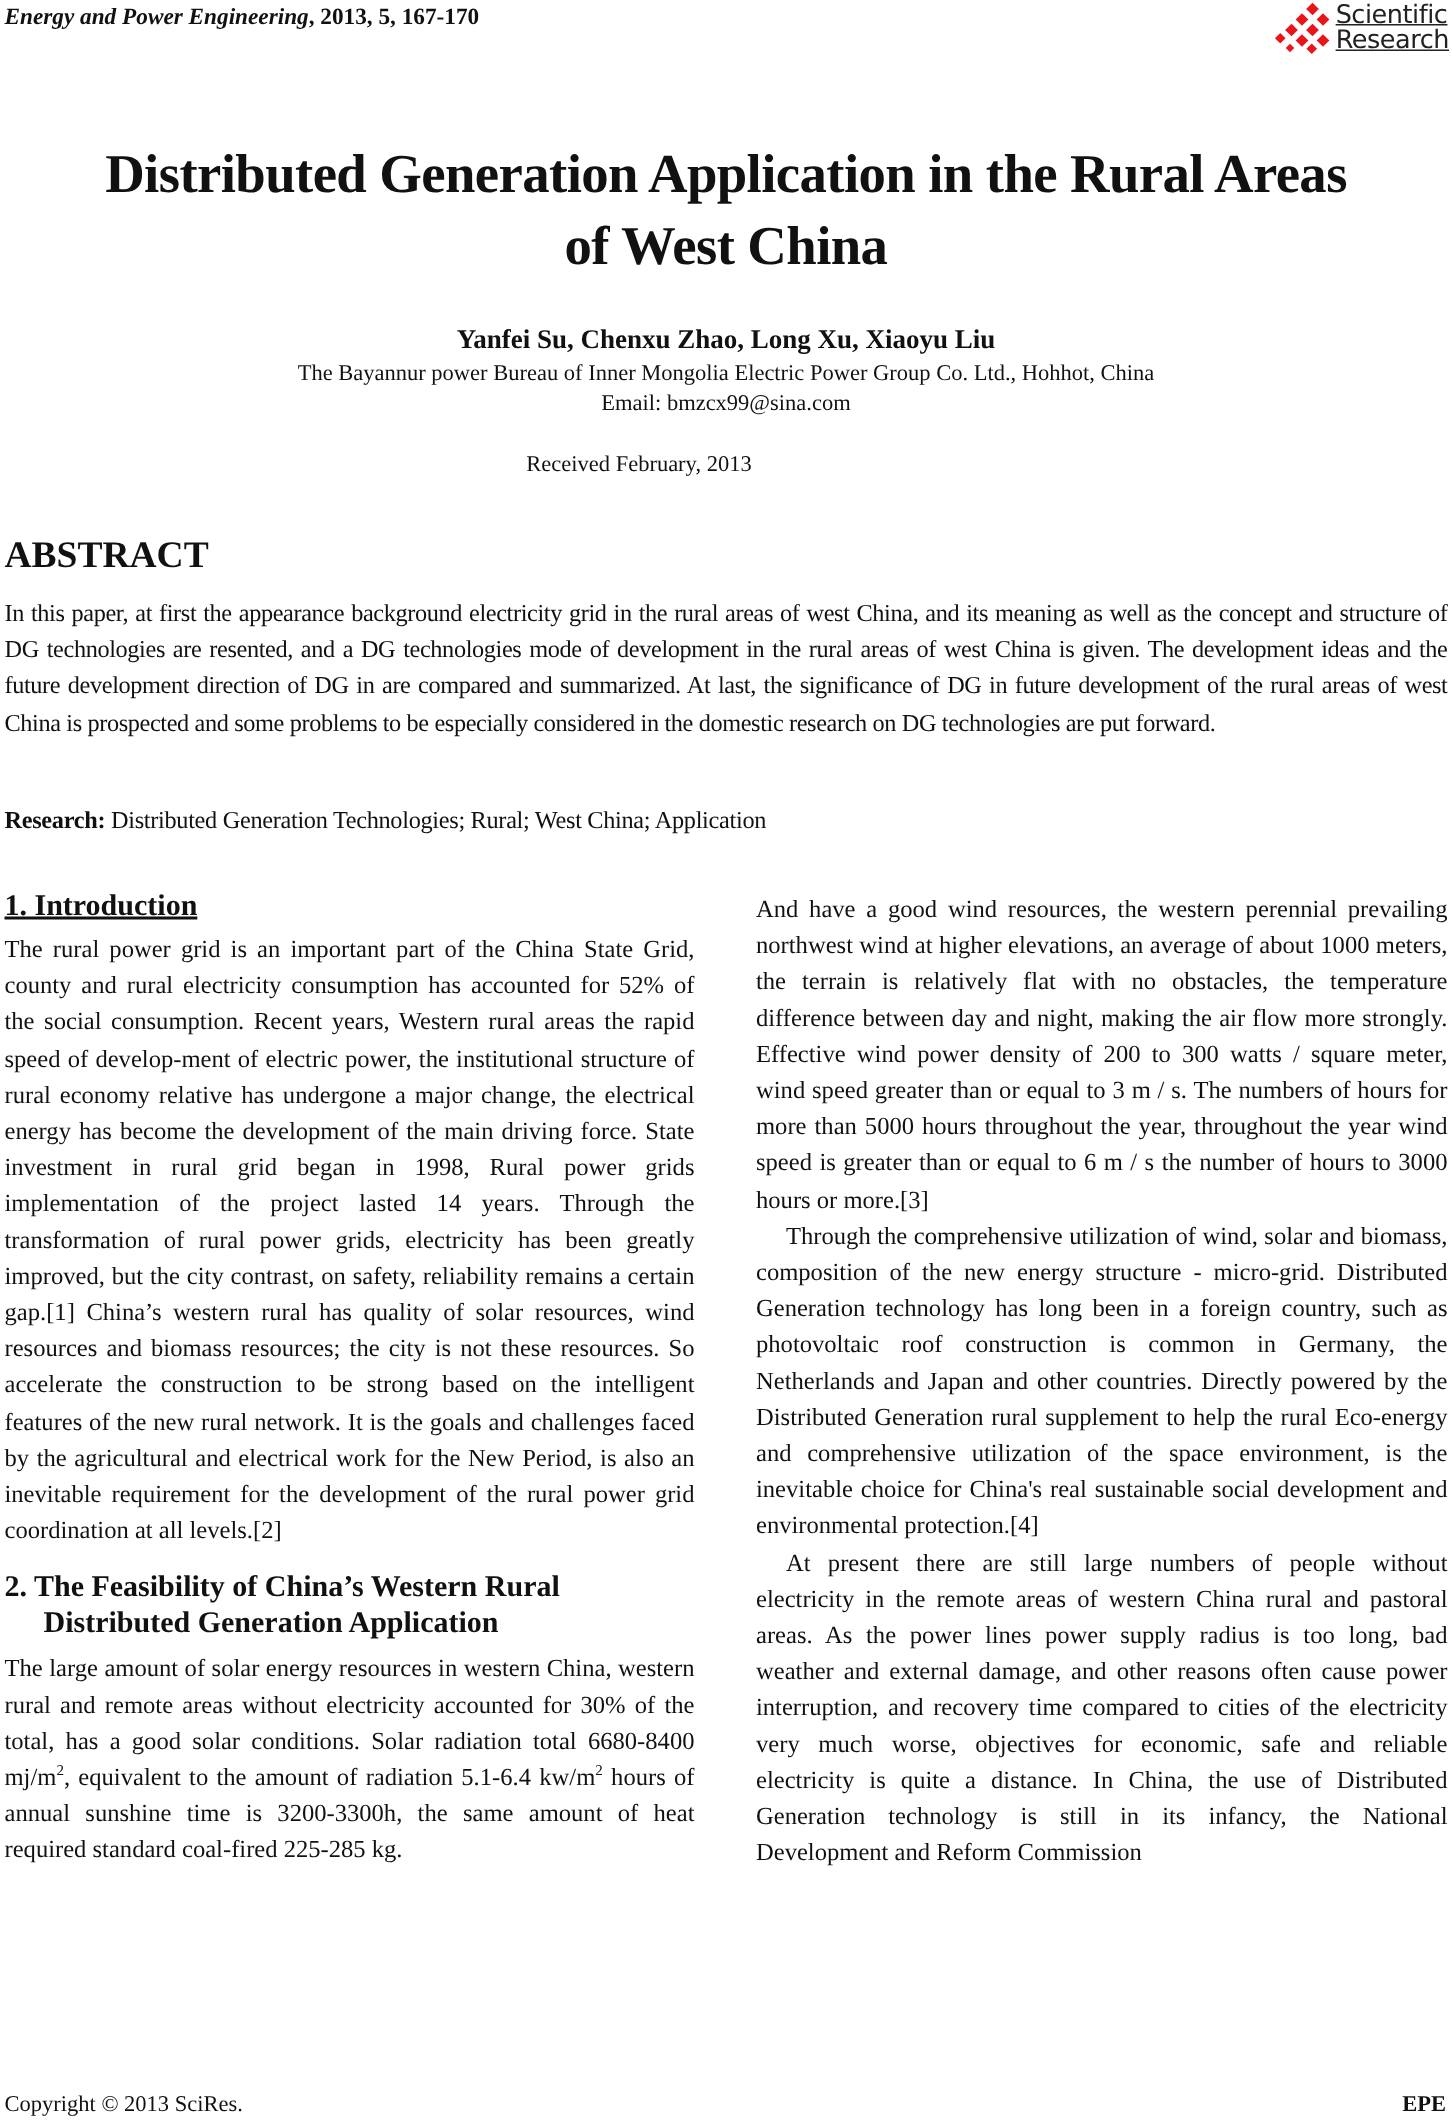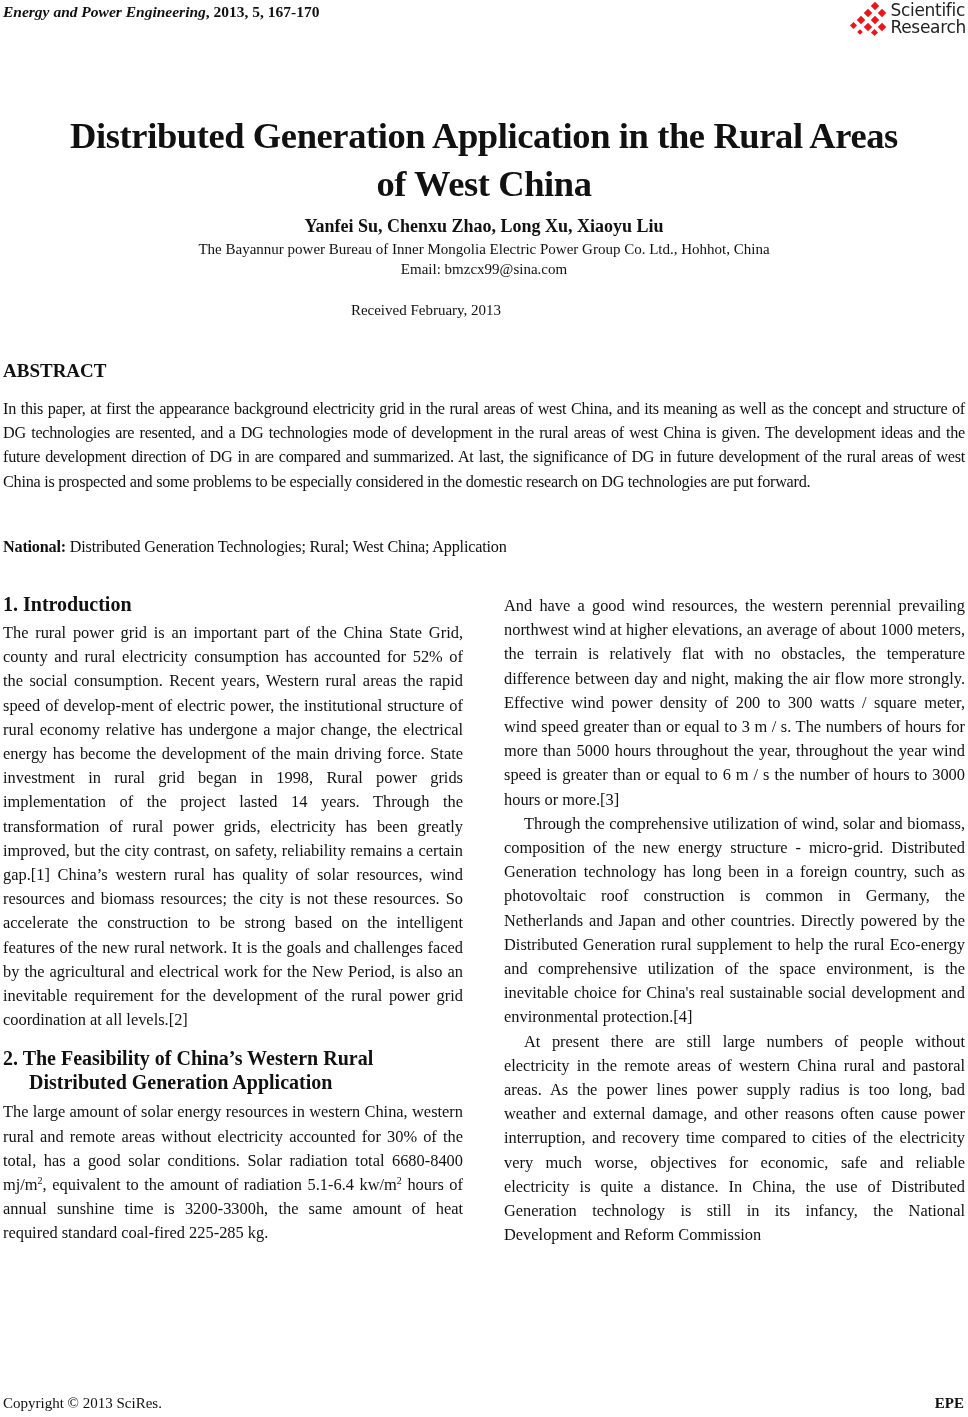--- a/index.html
+++ b/index.html
@@ -6,41 +6,41 @@
   body {
     width: 968px; height: 1417px; position: relative; overflow: hidden;
     font-family: "Liberation Serif", "DejaVu Serif", serif; color: #111;
   }
   .running-head { position: absolute; left: 3px; top: 2px; font-size: 15.5px; line-height: 19px; }
   .running-head .journal { font-style: italic; font-weight: bold; }
   .running-head .issue { font-weight: bold; }
   .logo { position: absolute; right: 2px; top: 1px; display: flex; align-items: center; }
   .logo-mark { width: 36px; height: 36px; position: relative; margin-right: 3px; }
   .logo-mark span { position: absolute; width: 6px; height: 6px; background: #e8161b; transform: rotate(45deg); }
-  .logo-text { font-family: "DejaVu Sans", sans-serif; font-size: 17px; line-height: 17px; color: #222; letter-spacing: -0.3px; }
+  .logo-text { font-family: "DejaVu Sans", sans-serif; font-size: 17px; line-height: 17px; color: #222; letter-spacing: -0.3px; text-decoration: underline; }
   .title {
     position: absolute; left: 0; width: 968px; top: 92px; text-align: center;
-    font-weight: bold; font-size: 36.5px; line-height: 48px; letter-spacing: -0.4px; margin-top: 20px;
+    font-weight: bold; font-size: 36.5px; line-height: 48px; letter-spacing: -0.4px;
   }
   .authors { position: absolute; left: 0; width: 968px; top: 214px; text-align: center; font-weight: bold; font-size: 18px; line-height: 24px; }
   .affil { position: absolute; left: 0; width: 968px; top: 239px; text-align: center; font-size: 15px; line-height: 20px; }
   .email { position: absolute; left: 0; width: 968px; top: 259px; text-align: center; font-size: 15px; line-height: 20px; }
   .received { position: absolute; left: 0; width: 852px; top: 300px; text-align: center; font-size: 15px; line-height: 20px; }
-  .abstract-head { position: absolute; left: 3px; top: 358px; font-weight: bold; font-size: 19px; line-height: 26px; }
+  .abstract-head { position: absolute; left: 3px; top: 358px; font-weight: bold; font-size: 25px; line-height: 26px; }
   .abstract-body {
     position: absolute; left: 3px; width: 962px; top: 397px;
     font-size: 16.2px; line-height: 24.2px; text-align: justify; letter-spacing: -0.25px;
   }
   .keywords { position: absolute; left: 3px; top: 536px; font-size: 16.2px; line-height: 22px; letter-spacing: -0.2px; }
   .keywords b { font-weight: bold; }
   .col { position: absolute; width: 460px; font-size: 16.4px; line-height: 24.2px; text-align: justify; }
   .col-left { left: 3px; top: 592px; }
   .col-right { left: 504px; top: 594px; width: 461px; }
   .sec-head { font-weight: bold; font-size: 20px; line-height: 24px; text-align: left; }
-  .sec1 { margin-bottom: 5px; }
+  .sec1 { margin-bottom: 5px; text-decoration: underline; }
   .sec2 { margin-top: 14px; margin-bottom: 6px; }
   .sec2 .line2 { display: block; padding-left: 26px; }
   p { margin: 0; }
   .indent { text-indent: 20px; }
   sup { font-size: 10px; line-height: 0; }
   .footer-left { position: absolute; left: 3px; top: 1394px; font-size: 15px; line-height: 18px; }
   .footer-right { position: absolute; right: 4px; top: 1394px; font-size: 15px; line-height: 18px; font-weight: bold; }
 </style>
 </head>
 <body>
@@ -73,21 +73,21 @@
   <div>of West China</div>
 </div>
 
 <div class="authors">Yanfei Su, Chenxu Zhao, Long Xu, Xiaoyu Liu</div>
 <div class="affil">The Bayannur power Bureau of Inner Mongolia Electric Power Group Co. Ltd., Hohhot, China</div>
 <div class="email">Email: bmzcx99@sina.com</div>
 <div class="received">Received February, 2013</div>
 
 <div class="abstract-head">ABSTRACT</div>
 <div class="abstract-body">In this paper, at first the appearance background electricity grid in the rural areas of west China, and its meaning as well as the concept and structure of DG technologies are resented, and a DG technologies mode of development in the rural areas of west China is given. The development ideas and the future development direction of DG in are compared and summarized. At last, the significance of DG in future development of the rural areas of west China is prospected and some problems to be especially considered in the domestic research on DG technologies are put forward.</div>
-<div class="keywords"><b>National:</b><span> Distributed Generation Technologies; Rural; West China; Application</span></div>
+<div class="keywords"><b>Research:</b><span> Distributed Generation Technologies; Rural; West China; Application</span></div>
 
 <div class="col col-left">
   <div class="sec-head sec1">1. Introduction</div>
   <p>The rural power grid is an important part of the China State Grid, county and rural electricity consumption has accounted for 52% of the social consumption. Recent years, Western rural areas the rapid speed of develop-ment of electric power, the institutional structure of rural economy relative has undergone a major change, the electrical energy has become the development of the main driving force. State investment in rural grid began in 1998, Rural power grids implementation of the project lasted 14 years. Through the transformation of rural power grids, electricity has been greatly improved, but the city contrast, on safety, reliability remains a certain gap.[1] China’s western rural has quality of solar resources, wind resources and biomass resources; the city is not these resources. So accelerate the construction to be strong based on the intelligent features of the new rural network. It is the goals and challenges faced by the agricultural and electrical work for the New Period, is also an inevitable requirement for the development of the rural power grid coordination at all levels.[2]</p>
   <div class="sec-head sec2">
     <span>2. The Feasibility of China’s Western Rural</span>
     <span class="line2">Distributed Generation Application</span>
   </div>
   <p><span>The large amount of solar energy resources in western China, western rural and remote areas without electricity accounted for 30% of the total, has a good solar conditions. Solar radiation total 6680-8400 mj/m</span><sup>2</sup><span>, equivalent to the amount of radiation 5.1-6.4 kw/m</span><sup>2</sup><span> hours of annual sunshine time is 3200-3300h, the same amount of heat required standard coal-fired 225-285 kg.</span></p>
 </div>

